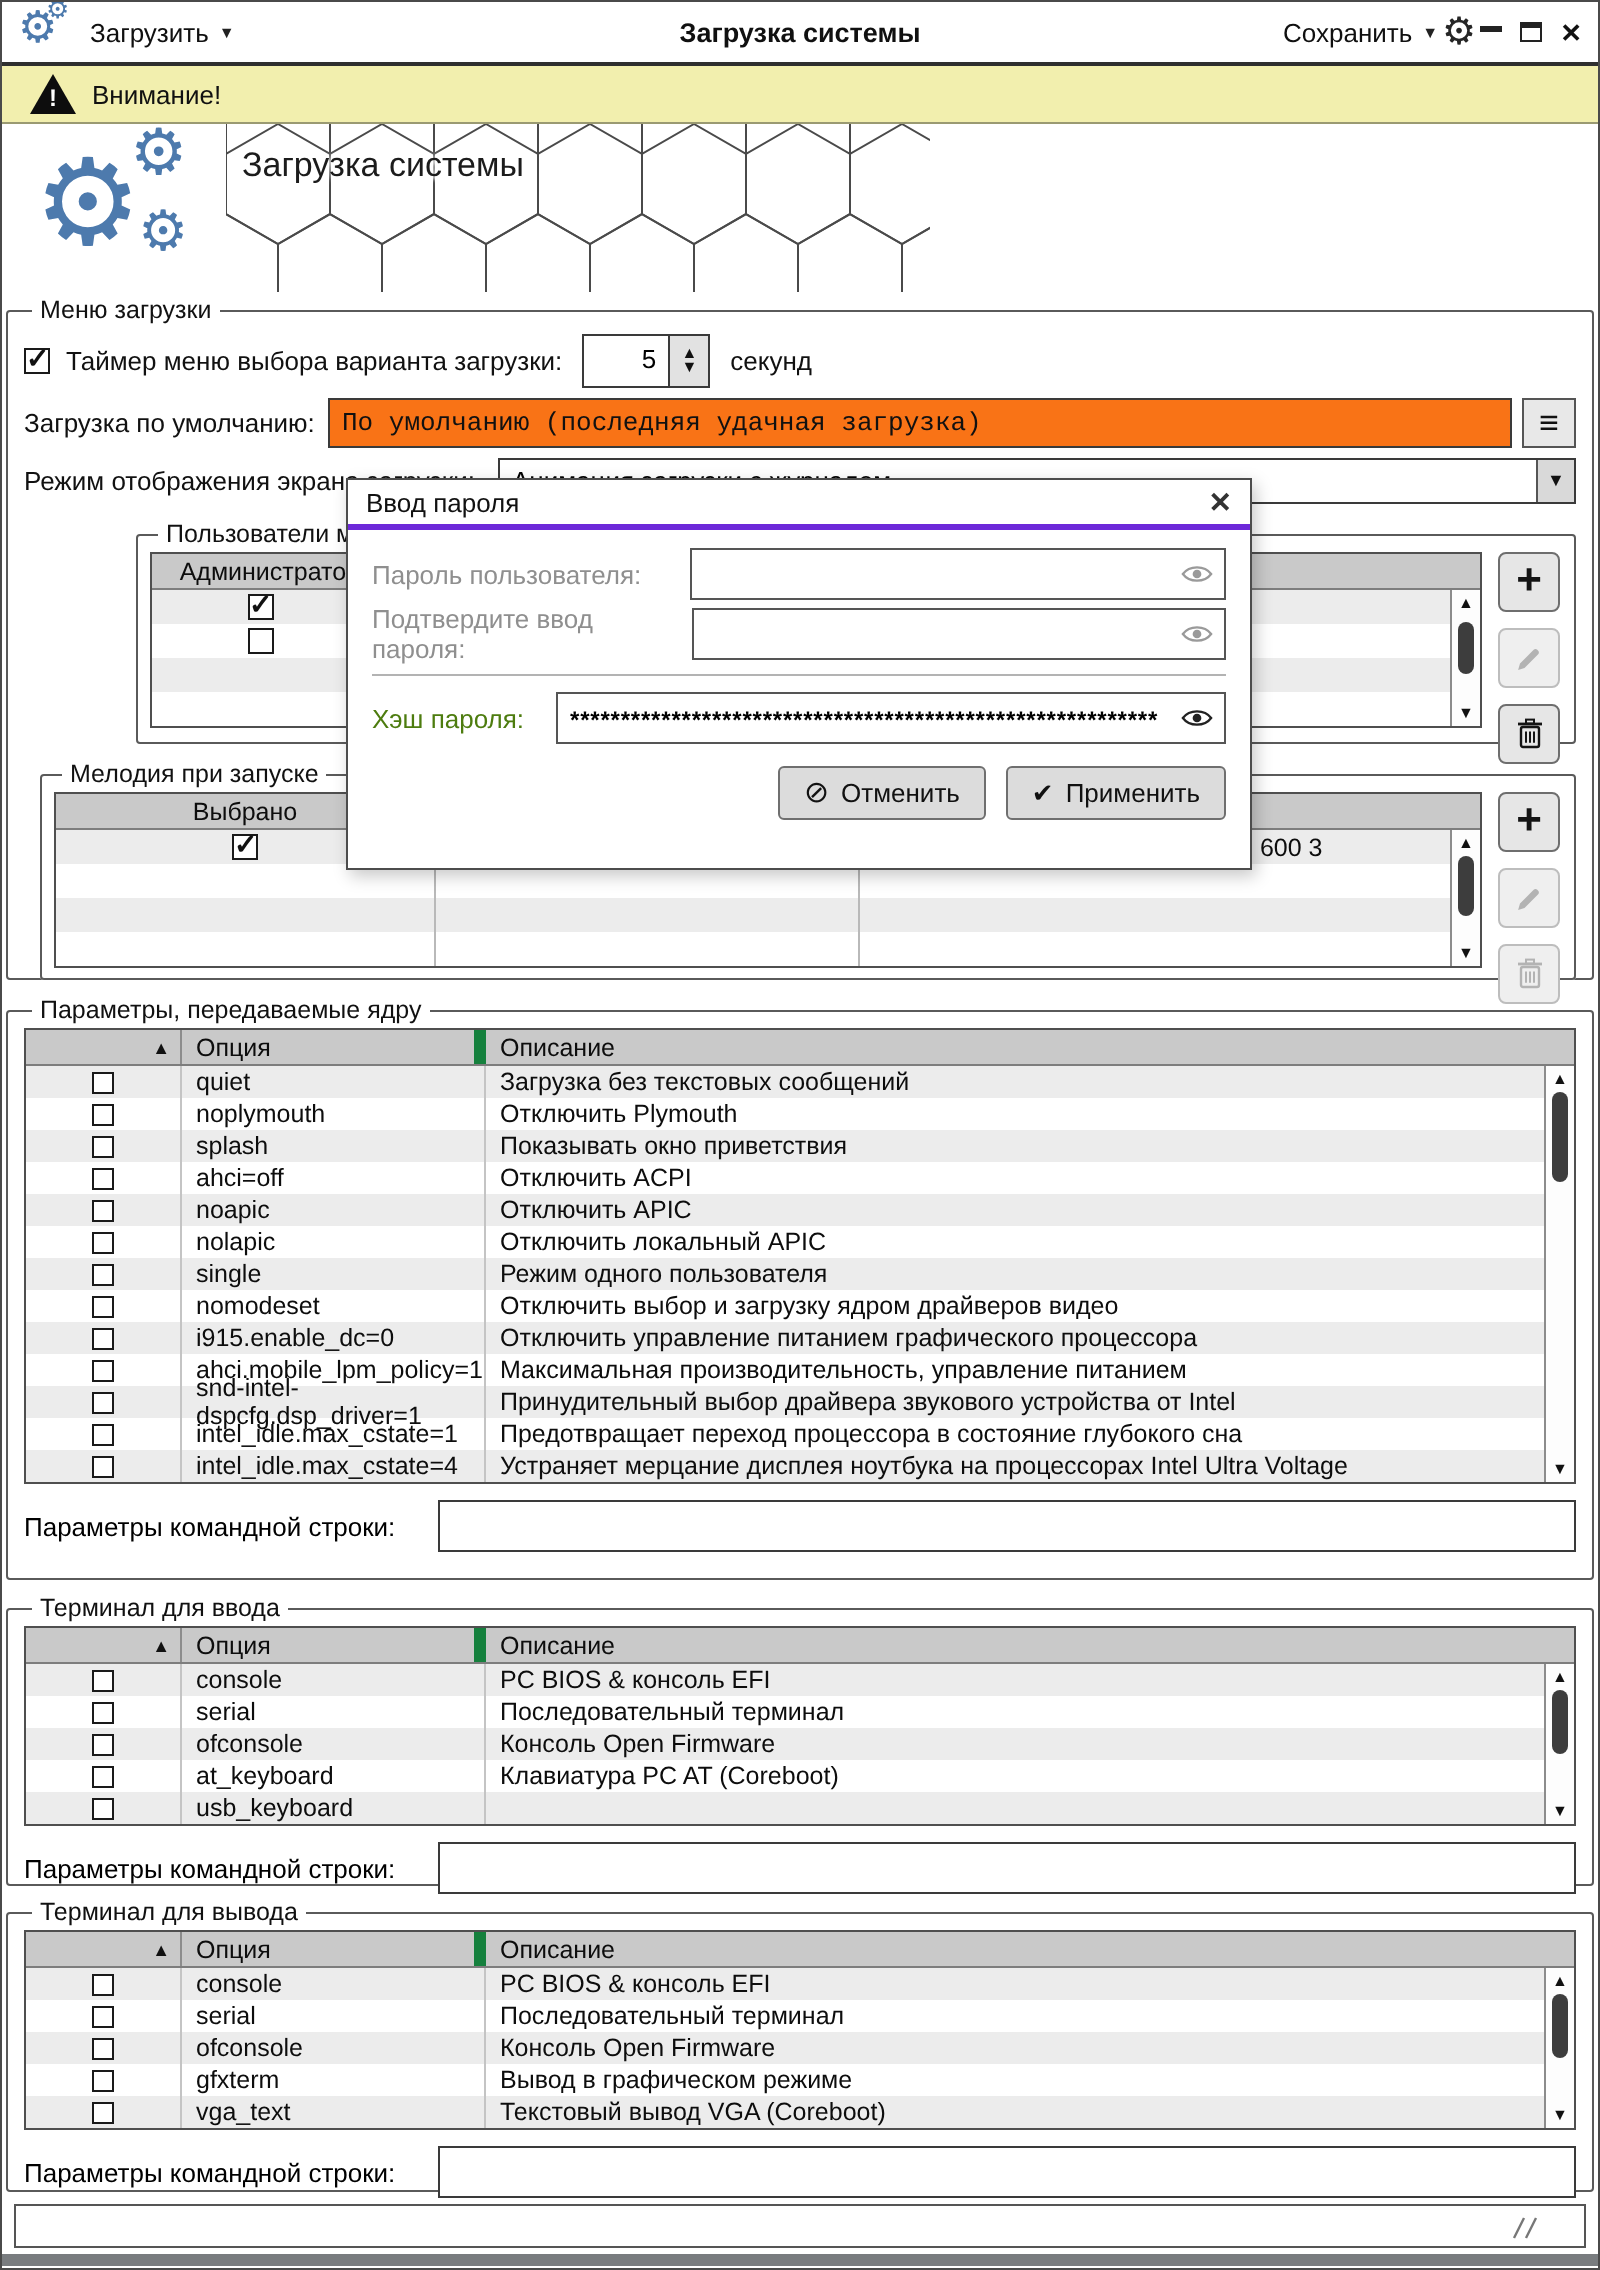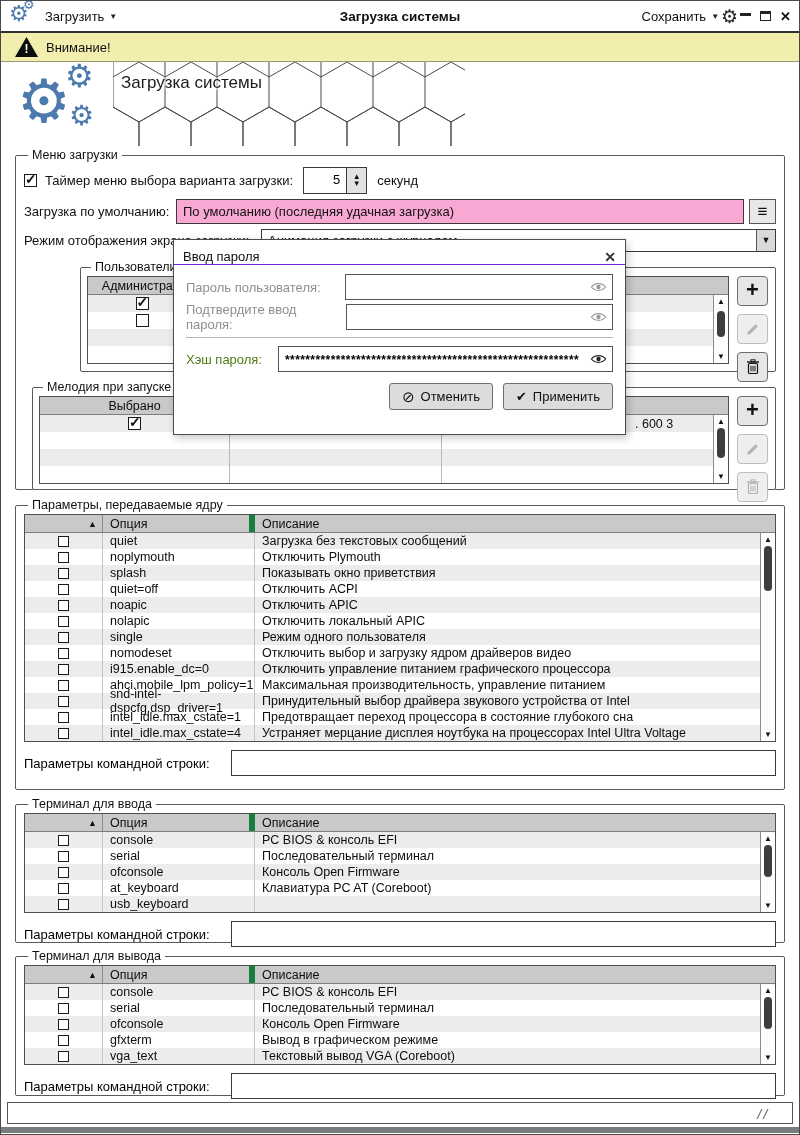--- a/index.html
+++ b/index.html
@@ -41,41 +41,41 @@
   .big-logo { position:absolute; left:16px; top:2px; width:96px; height:80px; color:#4d7aad; }
   .big-logo .g1 { position:absolute; left:0; top:8px; font-size:60px; line-height:1; }
   .big-logo .g2 { position:absolute; left:48px; top:-4px; font-size:32px; line-height:1; }
   .big-logo .g3 { position:absolute; left:52px; top:38px; font-size:28px; line-height:1; }
   .hb-text { position:absolute; left:120px; top:11px; }
   .hb-title { font-size:17px; color:#1c1c1c; text-shadow:0 0 3px #fff,0 0 5px #fff,1px 1px 2px #fff; }
   .hb-sub { font-size:13.5px; color:#1c1c1c; margin-top:13px;
             text-shadow:0 0 3px #fff,0 0 5px #fff,1px 1px 2px #fff; }
 
   
-  fieldset { border:1.2px solid #5a5a5a; border-radius:2px; margin:0 14px; padding:2px 8px 6px; background:#fff; }
+  fieldset { border:1.2px solid #5a5a5a; border-radius:2px; margin:0 2px; padding:2px 8px 6px; background:#fff; }
   legend { font-size:12.5px; color:#111; padding:0 4px; margin-left:4px; }
   .fs-main { margin-top:2px; height:342px; }
   .fs-kernel { margin-top:8px; height:292px; }
   .fs-term { margin-top:7px; height:146px; }
   .fs-term2 { margin-top:6px; height:147px; }
 
   
   .frow { display:flex; align-items:center; }
   .lbl { font-size:13px; color:#111; }
   .chk { width:13px; height:13px; border:1.4px solid #1a1a1a; background:#fff;
          display:inline-block; position:relative; flex:none; }
   .chk.on::after { content:"✓"; position:absolute; left:0px; top:-4px;
                    font-size:14px; font-weight:bold; color:#111; }
   .spinner { display:flex; height:27px; border:1.4px solid #3a3a3a; margin-left:10px; background:#fff; }
   .spin-val { width:42px; text-align:right; padding:4px 6px 0 0; font-size:13px; }
   .spin-btns { width:20px; background:#e2e2e2; border-left:1.2px solid #3a3a3a;
                display:flex; flex-direction:column; align-items:center; justify-content:center; }
   .spin-btns span { font-size:8px; line-height:7px; color:#111; }
-  .txtfield { flex:1; height:25px; border:1.3px solid #3a3a3a; background:#f9a8d4;
-              font-size:13px; padding:0 6px; font-family:Liberation Sans, sans-serif; color:#111; }
+  .txtfield { flex:1; height:25px; border:1.3px solid #3a3a3a; background:#f97316;
+              font-size:13px; padding:0 6px; font-family:Liberation Mono, monospace; color:#111; }
   .burger-btn { width:27px; height:25px; border:1.3px solid #555; background:#e8e8e8; margin-left:5px;
                 display:flex; align-items:center; justify-content:center; font-size:17px;
                 font-weight:bold; line-height:1; color:#111; }
   .selectbox { flex:1; height:23px; border:1.3px solid #3a3a3a; background:#fff;
                display:flex; align-items:center; position:relative; }
   .sel-text { font-size:13px; padding-left:6px; }
   .sel-arrow { position:absolute; right:0; top:0; bottom:0; width:19px; background:#d9d9d9;
                border-left:1.2px solid #555; display:flex; align-items:center; justify-content:center;
                font-size:9px; color:#111; }
 
@@ -125,21 +125,21 @@
 
   
   .cmdrow { display:flex; align-items:center; margin-top:8px; }
   .cmdlabel { width:207px; font-size:13px; flex:none; }
   .cmdinput { flex:1; height:26px; border:1.3px solid #3a3a3a; background:#fff;
               font-family:"Liberation Sans",sans-serif; font-size:13px; padding:0 5px; }
 
   
   .dialog { position:absolute; left:172px; top:238px; width:453px; height:196px; background:#fff;
             border:1.5px solid #4c4c4c; z-index:50; box-shadow:2px 3px 8px rgba(0,0,0,.22); }
-  .dlg-titlebar { height:25px; border-bottom:1px solid #6d28d9; display:flex; align-items:flex-end;
+  .dlg-titlebar { height:25px; border-bottom:3px solid #6d28d9; display:flex; align-items:center;
                   padding:0 9px; }
   .dlg-title { font-size:13px; color:#111; }
   .dlg-close { margin-left:auto; font-size:14px; font-weight:bold; color:#333; line-height:1; }
   .dlg-body { padding:7px 12px 0; }
   .drow { display:flex; align-items:center; height:30px; }
   .dlabel { font-size:13px; color:#8f8f8f; }
   .dlabel.dark { color:#4d7c0f; }
   .dinput { margin-left:auto; width:268px; height:26px; border:1.3px solid #555; background:#fff;
             position:relative; display:flex; align-items:center; }
   .dinput input { border:none; outline:none; width:100%; height:100%; padding:0 24px 0 5px;
@@ -394,21 +394,21 @@
             <span class="c-chk">
               <span class="chk"></span>
             </span>
             <span class="c-opt">splash</span>
             <span class="c-desc">Показывать окно приветствия</span>
           </div>
         <div class="trow">
             <span class="c-chk">
               <span class="chk"></span>
             </span>
-            <span class="c-opt">quiet=off</span>
+            <span class="c-opt">ahci=off</span>
             <span class="c-desc">Отключить ACPI</span>
           </div>
         <div class="trow">
             <span class="c-chk">
               <span class="chk"></span>
             </span>
             <span class="c-opt">noapic</span>
             <span class="c-desc">Отключить APIC</span>
           </div>
         <div class="trow">

